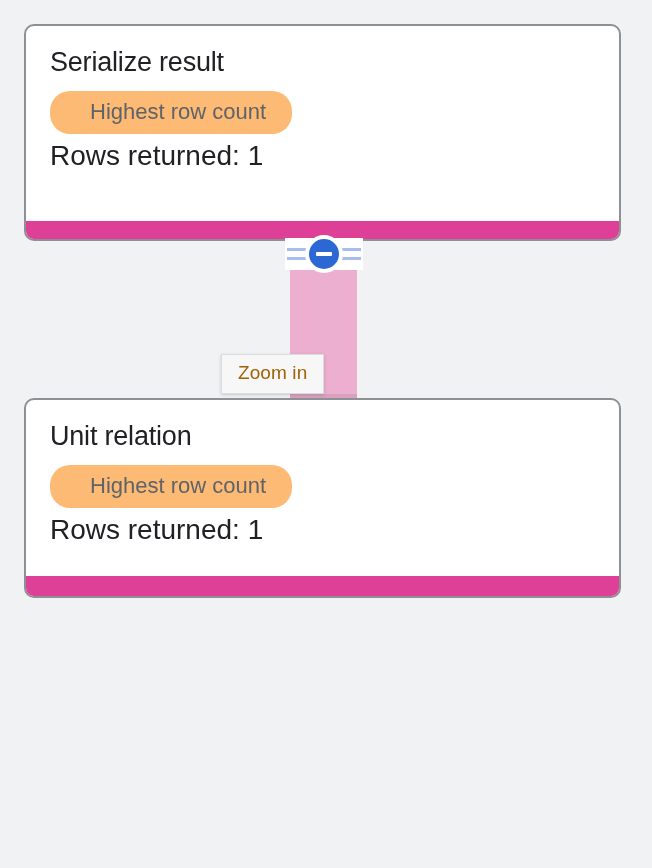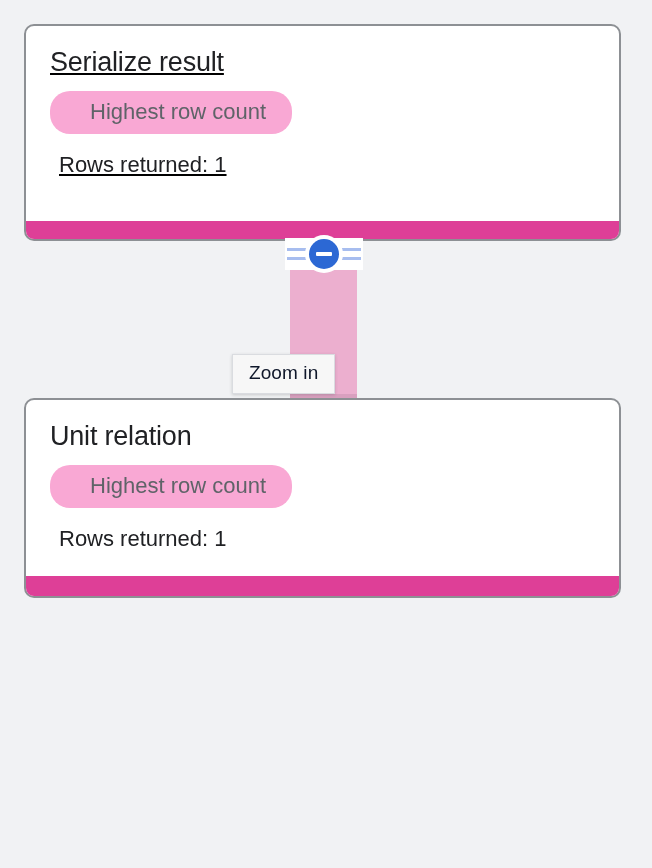--- a/index.html
+++ b/index.html
@@ -90,75 +90,75 @@
   .collapse-glyph {
     width: 16px;
     height: 4px;
     border-radius: 1px;
     background: #ffffff;
   }
 
   
   .tooltip {
     position: absolute;
-    left: 232px;
+    left: 221px;
     top: 354px;
     padding: 7px 16px 9px 16px;
     background: #f7f7f7;
     border: 1px solid #dadce0;
-    color: #0f172a;
+    color: #a16207;
     font-size: 19px;
     line-height: 22px;
     letter-spacing: 0.1px;
     white-space: nowrap;
     box-shadow: 0 1px 3px rgba(60,64,67,0.22);
   }
 
   
   .node {
     position: absolute;
     left: 24px;
     width: 597px;
     background: #ffffff;
     border: 2px solid #8d9094;
     border-radius: 10px;
     overflow: hidden;
     display: flex;
     flex-direction: column;
   }
-  .node.node-0 { top: 24px;  height: 217px; text-decoration: underline; }
+  .node.node-0 { top: 24px;  height: 217px; }
   .node.node-1 { top: 398px; height: 200px; }
 
   .node-body {
     flex: 1 1 auto;
     padding: 20px 24px 0 24px;
   }
   .node-title {
     font-size: 27px;
     line-height: 33px;
     color: #202124;
     letter-spacing: -0.2px;
     margin: 0 0 12px 0;
     font-weight: 400;
   }
   .node-chip {
     display: inline-block;
-    background: #f9a8d4;
+    background: #fdba74;
     color: #5f6368;
     font-size: 22px;
     line-height: 26px;
     border-radius: 20px;
     padding: 8px 26px 9px 40px;
     margin: 0 0 8px 0;
   }
   .node-stat {
-    font-size: 22px;
+    font-size: 28px;
     line-height: 28px;
     color: #202124;
-    margin: 9px;
+    margin: 0;
   }
   .node-accent {
     flex: 0 0 auto;
     height: 18px;
     width: 100%;
     background: #de3f97;
   }
   .node.node-1 .node-accent { height: 20px; }
 </style>
 </head>

